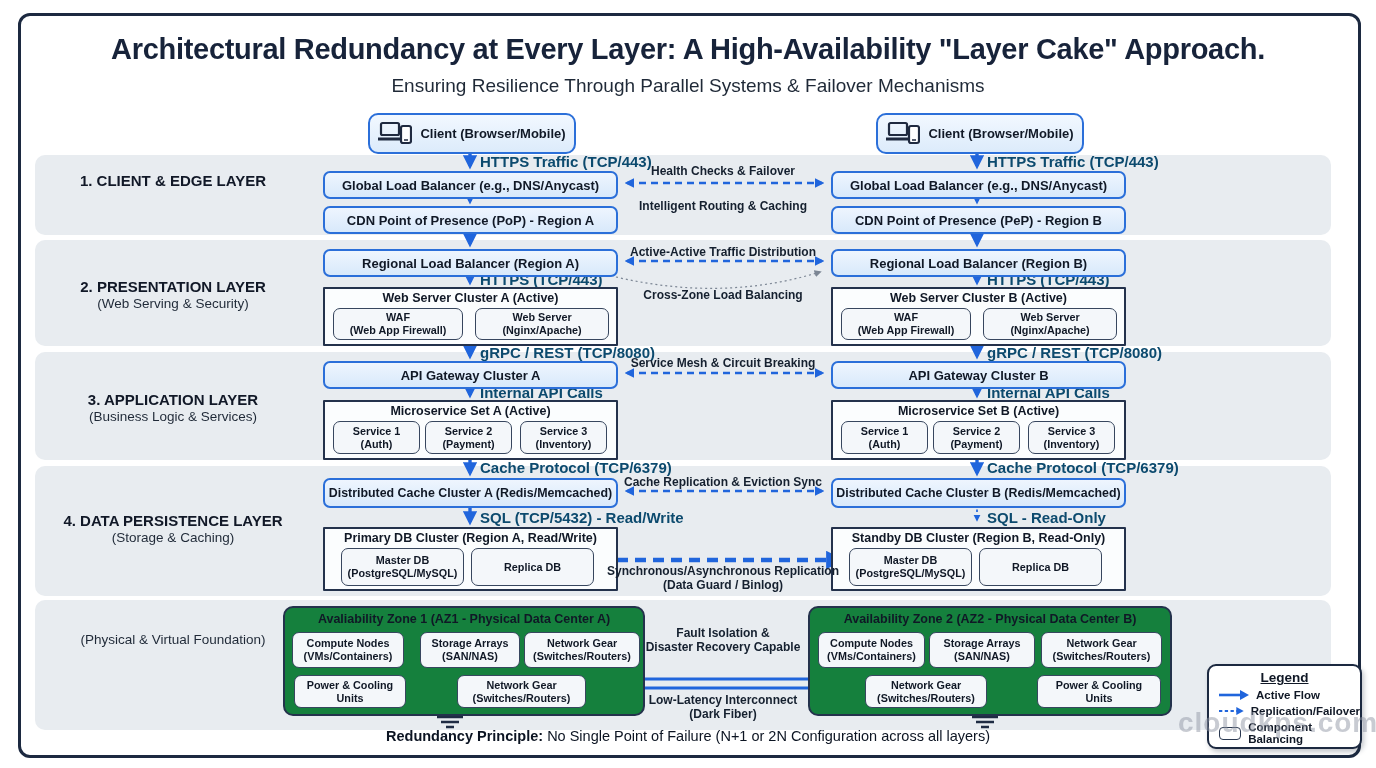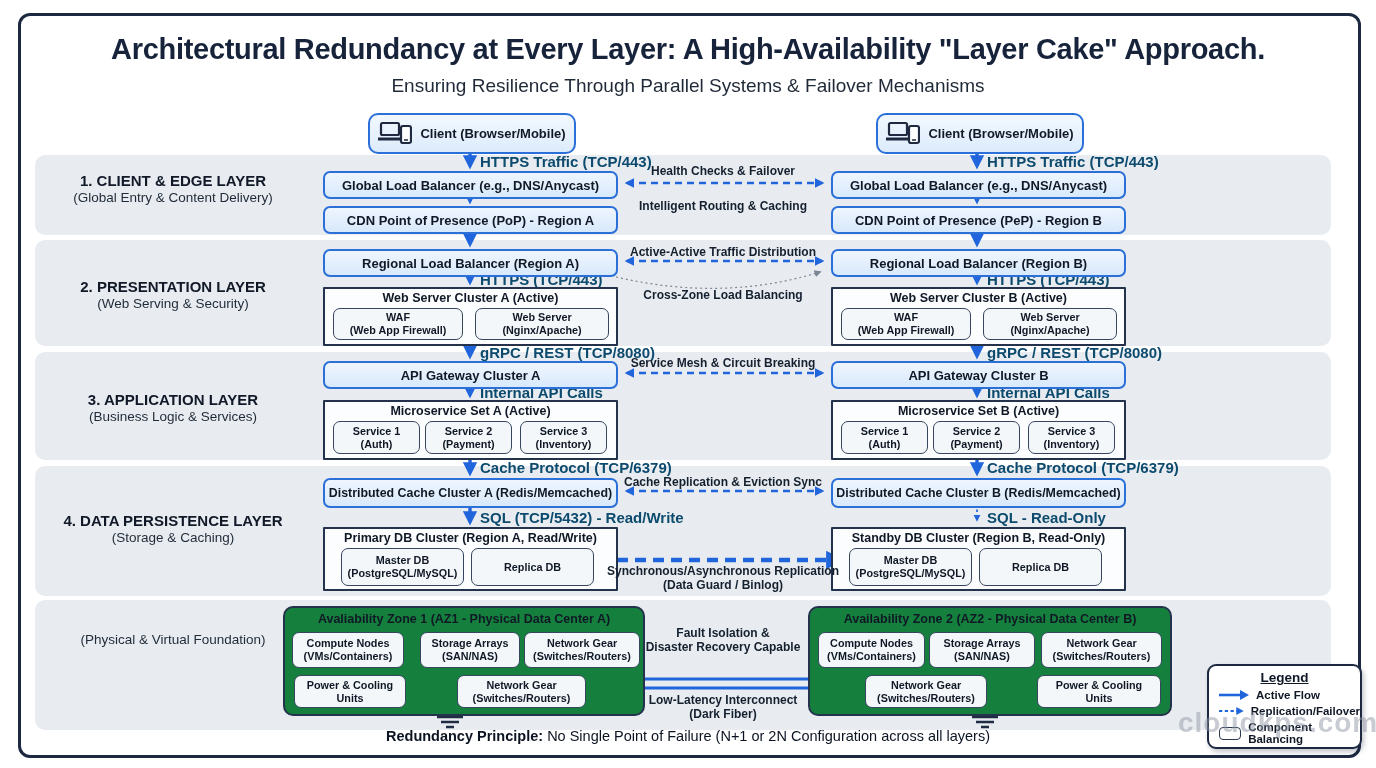--- a/index.html
+++ b/index.html
@@ -115,21 +115,20 @@
     </g>
 
     <g stroke="#1f2c44">
       <path d="M450 704 V716 M437 717 H463 M441 722 H459 M446 727 H454" fill="none" stroke-width="2.3"></path>
       <path d="M985 704 V716 M972 717 H998 M976 722 H994 M981 727 H989" fill="none" stroke-width="2.3"></path>
     </g>
   </svg>
 
   <div class="layerlabel" style="left:42px;top:172px;width:262px">
     <div class="lt">1. CLIENT &amp; EDGE LAYER</div>
-    <div class="ls">(Global Entry &amp; Content Delivery)</div>
   </div>
   <div class="layerlabel" style="left:42px;top:278px;width:262px">
     <div class="lt">2. PRESENTATION LAYER</div>
     <div class="ls">(Web Serving &amp; Security)</div>
   </div>
   <div class="layerlabel" style="left:42px;top:391px;width:262px">
     <div class="lt">3. APPLICATION LAYER</div>
     <div class="ls">(Business Logic &amp; Services)</div>
   </div>
   <div class="layerlabel" style="left:42px;top:512px;width:262px">

